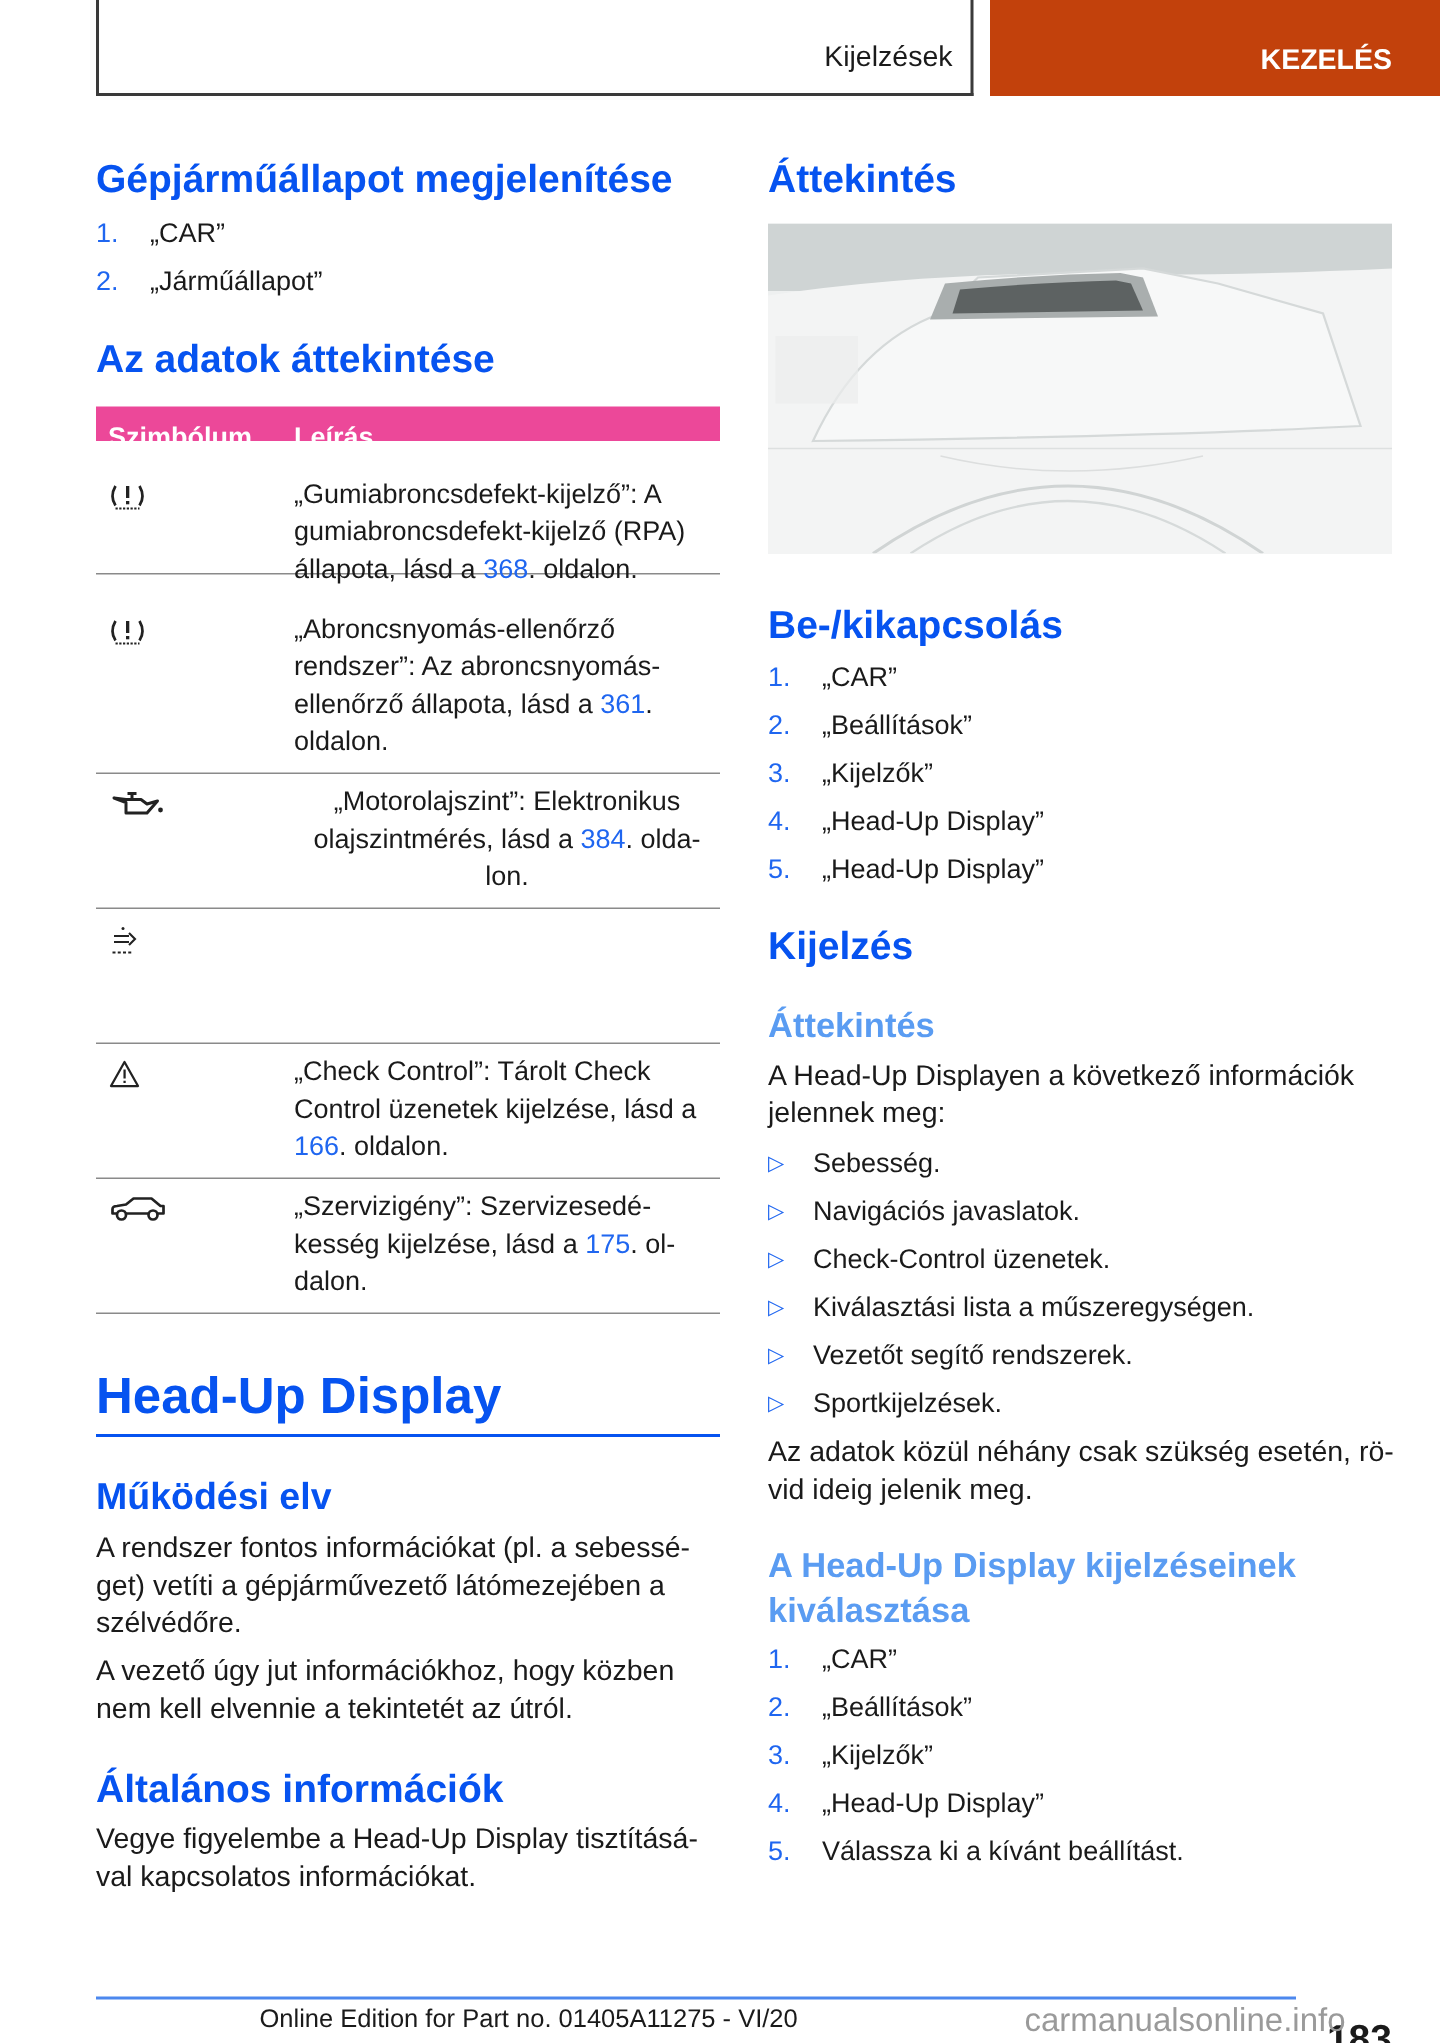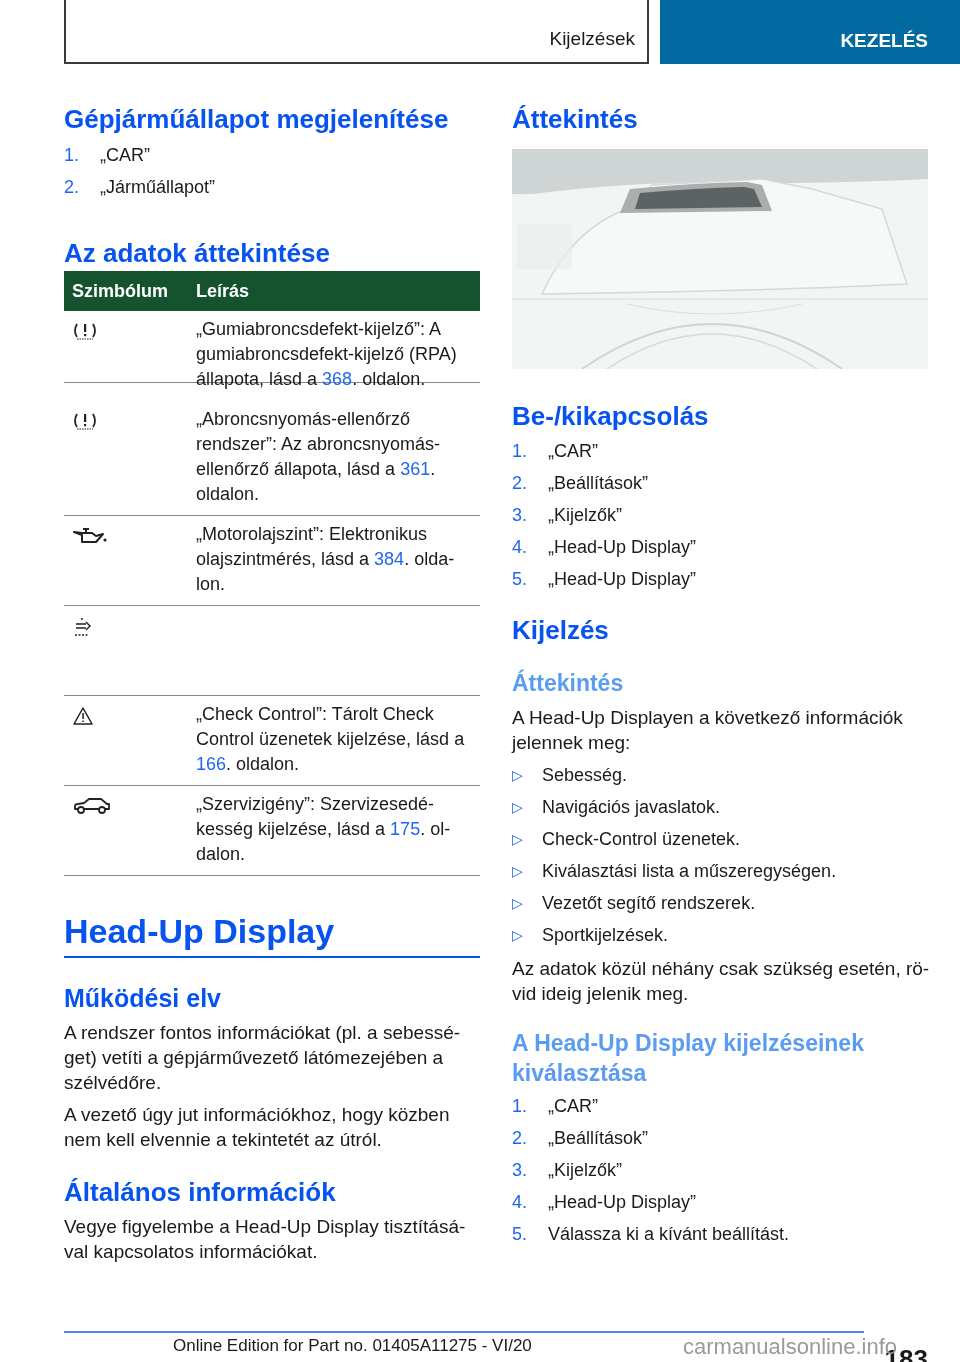--- a/index.html
+++ b/index.html
@@ -8,43 +8,43 @@
 
   .header-left {
     position: absolute; left: 64px; top: -2px; width: 585px; height: 66px;
     border: 2px solid #3a3a3a; border-top: none; background: #fff;
   }
   .header-left span {
     position: absolute; right: 12px; top: 30px; font-size: 19px; color: #1a1a1a;
   }
   .header-right {
     position: absolute; left: 660px; top: 0; width: 300px; height: 64px;
-    background: #0369a1;
+    background: #c2410c;
   }
   .header-right span {
     position: absolute; right: 32px; top: 30px; font-size: 19px; font-weight: bold; color: #fff;
   }
 
   .h2 { color: #0653f0; font-weight: bold; font-size: 26px; line-height: 30px; position: absolute; white-space: nowrap; }
   .h3-light { color: #5a9cf2; font-weight: bold; font-size: 23px; line-height: 30px; position: absolute; }
   .h1 { color: #0653f0; font-weight: bold; font-size: 34px; position: absolute; white-space: nowrap; }
 
   .steps { position: absolute; list-style: none; }
   .steps li { position: relative; font-size: 18px; height: 32px; line-height: 26px; padding-left: 36px; color: #1a1a1a; }
   .steps li .num { position: absolute; left: 0; color: #1f66f0; }
 
   .bullets { position: absolute; list-style: none; }
   .bullets li { position: relative; font-size: 18px; height: 32px; line-height: 26px; padding-left: 30px; }
   .bullets li .tri { position: absolute; left: 0; top: 0; color: #1f66f0; font-size: 14px; }
 
   .para { position: absolute; font-size: 19px; line-height: 25px; color: #1a1a1a; }
 
   .table-head {
-    position: absolute; left: 64px; top: 271px; width: 416px; height: 40px;
-    background: #14532d; color: #fff; font-weight: bold; font-size: 18px;
+    position: absolute; left: 64px; top: 271px; width: 416px; height: 23px;
+    background: #ec4899; color: #fff; font-weight: bold; font-size: 18px;
   }
   .table-head .c1 { position: absolute; left: 8px; top: 10px; }
   .table-head .c2 { position: absolute; left: 132px; top: 10px; }
 
   .trow { position: absolute; left: 64px; width: 416px; border-bottom: 1px solid #8a8a8a; }
   .trow .sym { position: absolute; left: 8px; top: 10px; width: 40px; height: 26px; }
   .trow .desc { position: absolute; left: 132px; top: 6px; width: 284px; font-size: 18px; line-height: 25px; }
   .link { color: #1f66f0; }
 
   .hud-rule { position: absolute; left: 64px; top: 956px; width: 416px; height: 2px; background: #0653f0; }
@@ -65,21 +65,21 @@
 <div class="header-right">
   <span>KEZELÉS</span>
 </div>
 
 <div class="h2" style="left:64px; top:104px;">Gépjárműállapot megjelenítése</div>
 <ol class="steps" style="left:64px; top:142px;">
   <li><span class="num">1.</span><span>„CAR”</span></li>
   <li><span class="num">2.</span><span>„Járműállapot”</span></li>
 </ol>
 
-<div class="h2" style="left:64px; top:224px;margin-top:14px;">Az adatok áttekintése</div>
+<div class="h2" style="left:64px; top:224px;">Az adatok áttekintése</div>
 
 <div class="table-head">
   <span class="c1">Szimbólum</span>
   <span class="c2">Leírás</span>
 </div>
 
 <div class="trow" style="top:311px; height:72px;">
   <div class="sym">
     <svg width="26" height="20" viewBox="0 0 26 20">
         <path d="M5 3 Q1 10 5 16" stroke="#222" stroke-width="1.8" fill="none"></path>
@@ -98,21 +98,21 @@
         <path d="M5 3 Q1 10 5 16" stroke="#222" stroke-width="1.8" fill="none"></path>
         <path d="M21 3 Q25 10 21 16" stroke="#222" stroke-width="1.8" fill="none"></path>
         <rect x="12" y="3" width="2.2" height="8" fill="#222"></rect>
         <rect x="12" y="13" width="2.2" height="2.2" fill="#222"></rect>
         <path d="M5 18 H21" stroke="#222" stroke-width="1.2" stroke-dasharray="1.5 1"></path>
       </svg>
   </div>
   <div class="desc"><span>„Abroncsnyomás-ellenőrző rendszer”: Az abroncsnyomás-ellenőrző állapota, lásd a </span><span class="link">361</span><span>. oldalon.</span></div>
 </div>
 
-<div class="trow" style="top:516px; height:90px;">
+<div class="trow" style="top:516px; height:90px;text-align:center;">
   <div class="sym">
     <svg width="36" height="20" viewBox="0 0 36 20">
         <path d="M2 6 L10 9 L10 16 L24 16 L31 8 L24 10 L20 7 L10 7 Z" stroke="#222" stroke-width="2" fill="none" stroke-linejoin="round"></path>
         <path d="M14 7 V3 M11 3 H17" stroke="#222" stroke-width="2"></path>
         <circle cx="33" cy="14" r="1.6" fill="#222"></circle>
       </svg>
   </div>
   <div class="desc"><span>„Motorolajszint”: Elektronikus olajszintmérés, lásd a </span><span class="link">384</span><span>. olda-lon.</span></div>
 </div>
 

